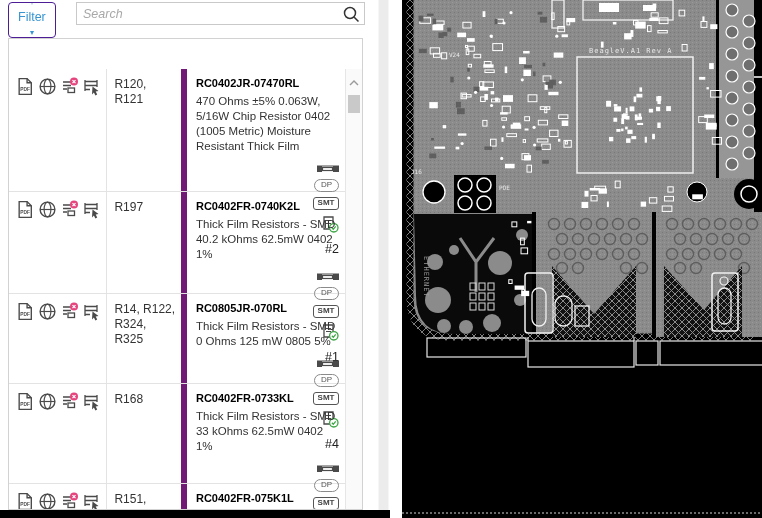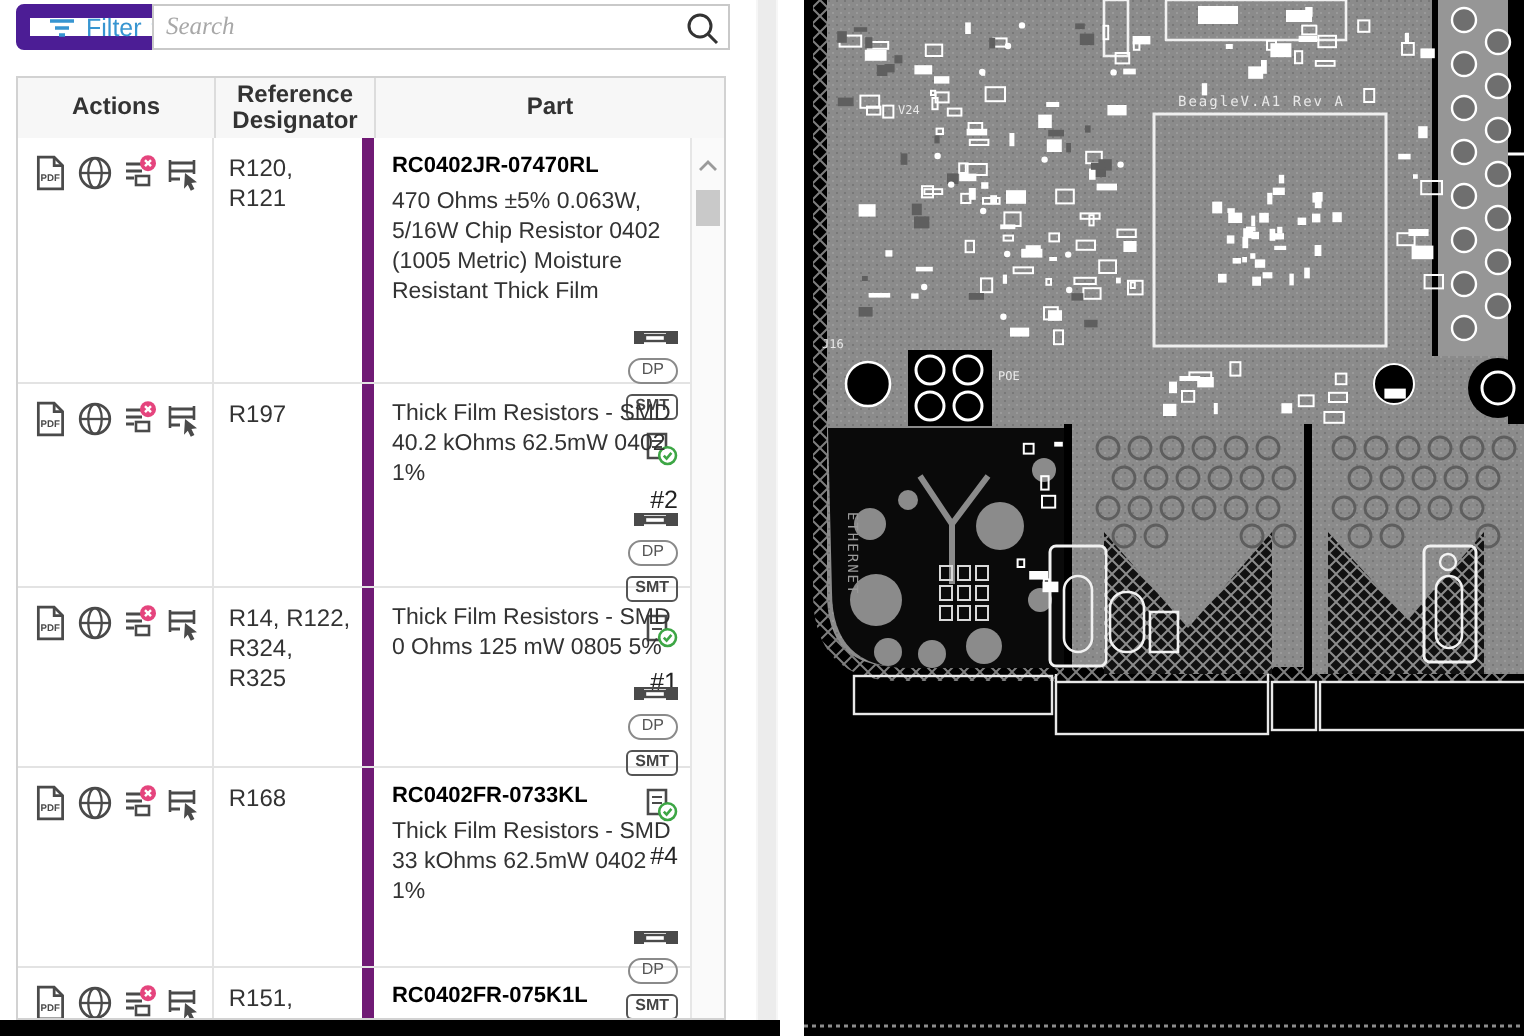--- a/index.html
+++ b/index.html
@@ -1,25 +1,25 @@
 <!DOCTYPE html>
 <html><head>
 <meta charset="utf-8">
 <style>
   html,body{margin:0;padding:0;}
   .page{position:relative;width:762px;height:518px;background:#fff;overflow:hidden;
         font-family:"Liberation Sans",sans-serif;color:#333;}
   
-  .filter-btn{position:absolute;left:8px;top:2px;height:23px;display:flex;align-items:center;gap:5px;
-    padding:0 9px;border:7px solid #4c1d95;border-radius:4px;background:#fff;color:#3795d1;
-    font-size:12.5px;cursor:pointer;box-sizing:border-box;}
+  .filter-btn{position:absolute;left:8px;top:2px;height:36px;display:flex;align-items:center;gap:5px;
+    padding:0 9px;border:1px solid #4c1d95;border-radius:4px;background:#fff;color:#3795d1;
+    font-size:12.5px;cursor:pointer;box-sizing:border-box;flex-direction:column;}
   .filter-caret{font-size:8px;line-height:1;}
   .search-box{position:absolute;left:76px;top:2px;width:289px;height:23px;border:1px solid #c9c9c9;
     box-sizing:border-box;background:#fff;display:flex;align-items:center;}
-  .search-box input{flex:1;border:none;outline:none;font-family:Liberation Serif, serif;
+  .search-box input{flex:1;border:none;outline:none;font-family:Liberation Sans, sans-serif;
     font-size:12.5px;font-style:italic;color:#15803d;padding:0 6px;background:transparent;}
   .search-box input::placeholder{color:#a8a8a8;font-style:italic;}
   .search-glyph{width:18px;height:18px;margin-right:4px;flex:none;cursor:pointer;}
   
   .ptable{position:absolute;left:8px;top:38px;width:355px;height:472px;border:1px solid #d2d2d2;
     box-sizing:border-box;background:#fff;overflow:hidden;}
   .thead{display:flex;height:30px;background:#f7f7f7;border-bottom:1px solid #d9d9d9;
     font-size:12px;font-weight:bold;color:#333;}
   .th{display:flex;align-items:center;justify-content:center;text-align:center;line-height:1.1;
     box-sizing:border-box;border-right:1px solid #dcdcdc;}
@@ -115,25 +115,20 @@
   </button>
 
   <div class="search-box">
     <input type="text" placeholder="Search" style="">
     <svg class="search-glyph">
         <use href="#sym-search"></use>
       </svg>
   </div>
 
   <div class="ptable">
-    <div class="thead">
-      <div class="th c1">Actions</div>
-      <div class="th c2">Reference Designator</div>
-      <div class="th c3">Part</div>
-    </div>
 
     <div class="tbody">
 
       <div class="trow" style="height:123px">
         <div class="cell actions">
           <span class="aicon"><svg>
                 <use href="#sym-pdf"></use>
               </svg></span>
           <span class="aicon"><svg>
                 <use href="#sym-globe"></use>
@@ -175,20 +170,21 @@
               </svg></span>
           <span class="aicon"><svg>
                 <use href="#sym-bomx"></use>
               </svg></span>
           <span class="aicon"><svg>
                 <use href="#sym-place"></use>
               </svg></span>
         </div>
         <div class="cell refs">R197</div>
         <div class="cell part">
+          <div class="pnum">RC0402FR-0740K2L</div>
           <div class="pdesc">Thick Film Resistors - SMD 40.2 kOhms 62.5mW 0402 1%</div>
           <div class="pmeta">
             <span class="fp">
                 <svg>
                   <use href="#sym-fp"></use>
                 </svg>
               </span>
             <span class="dp-badge">DP</span>
             <span class="smt-badge">SMT</span>
             <span><svg width="18" height="18">
@@ -209,20 +205,21 @@
               </svg></span>
           <span class="aicon"><svg>
                 <use href="#sym-bomx"></use>
               </svg></span>
           <span class="aicon"><svg>
                 <use href="#sym-place"></use>
               </svg></span>
         </div>
         <div class="cell refs">R14, R122, R324, R325</div>
         <div class="cell part">
+          <div class="pnum">RC0805JR-070RL</div>
           <div class="pdesc">Thick Film Resistors - SMD 0 Ohms 125 mW 0805 5%</div>
           <div class="pmeta">
             <span class="fp">
                 <svg>
                   <use href="#sym-fp"></use>
                 </svg>
               </span>
             <span class="dp-badge">DP</span>
             <span class="smt-badge">SMT</span>
             <span><svg width="18" height="18">

